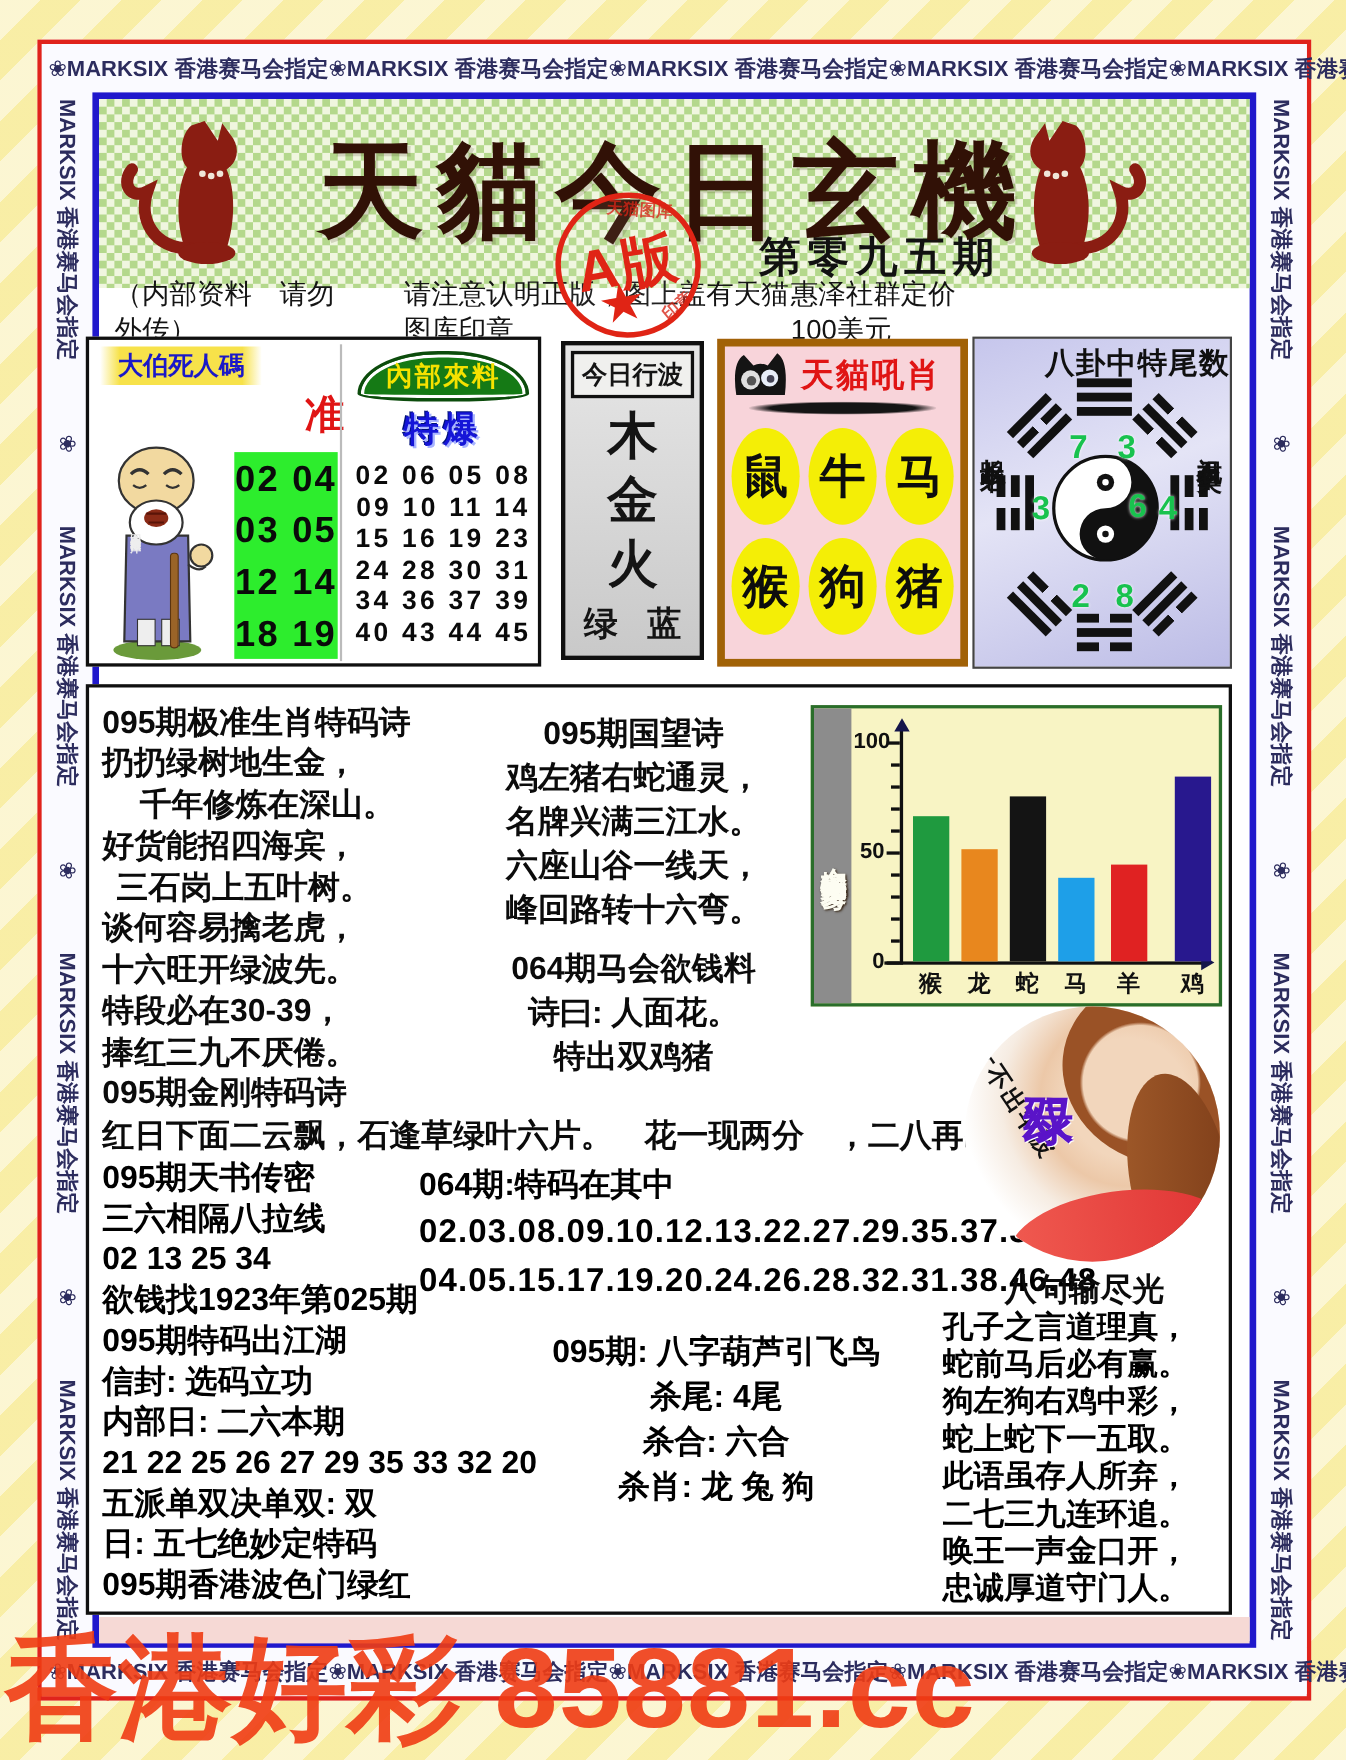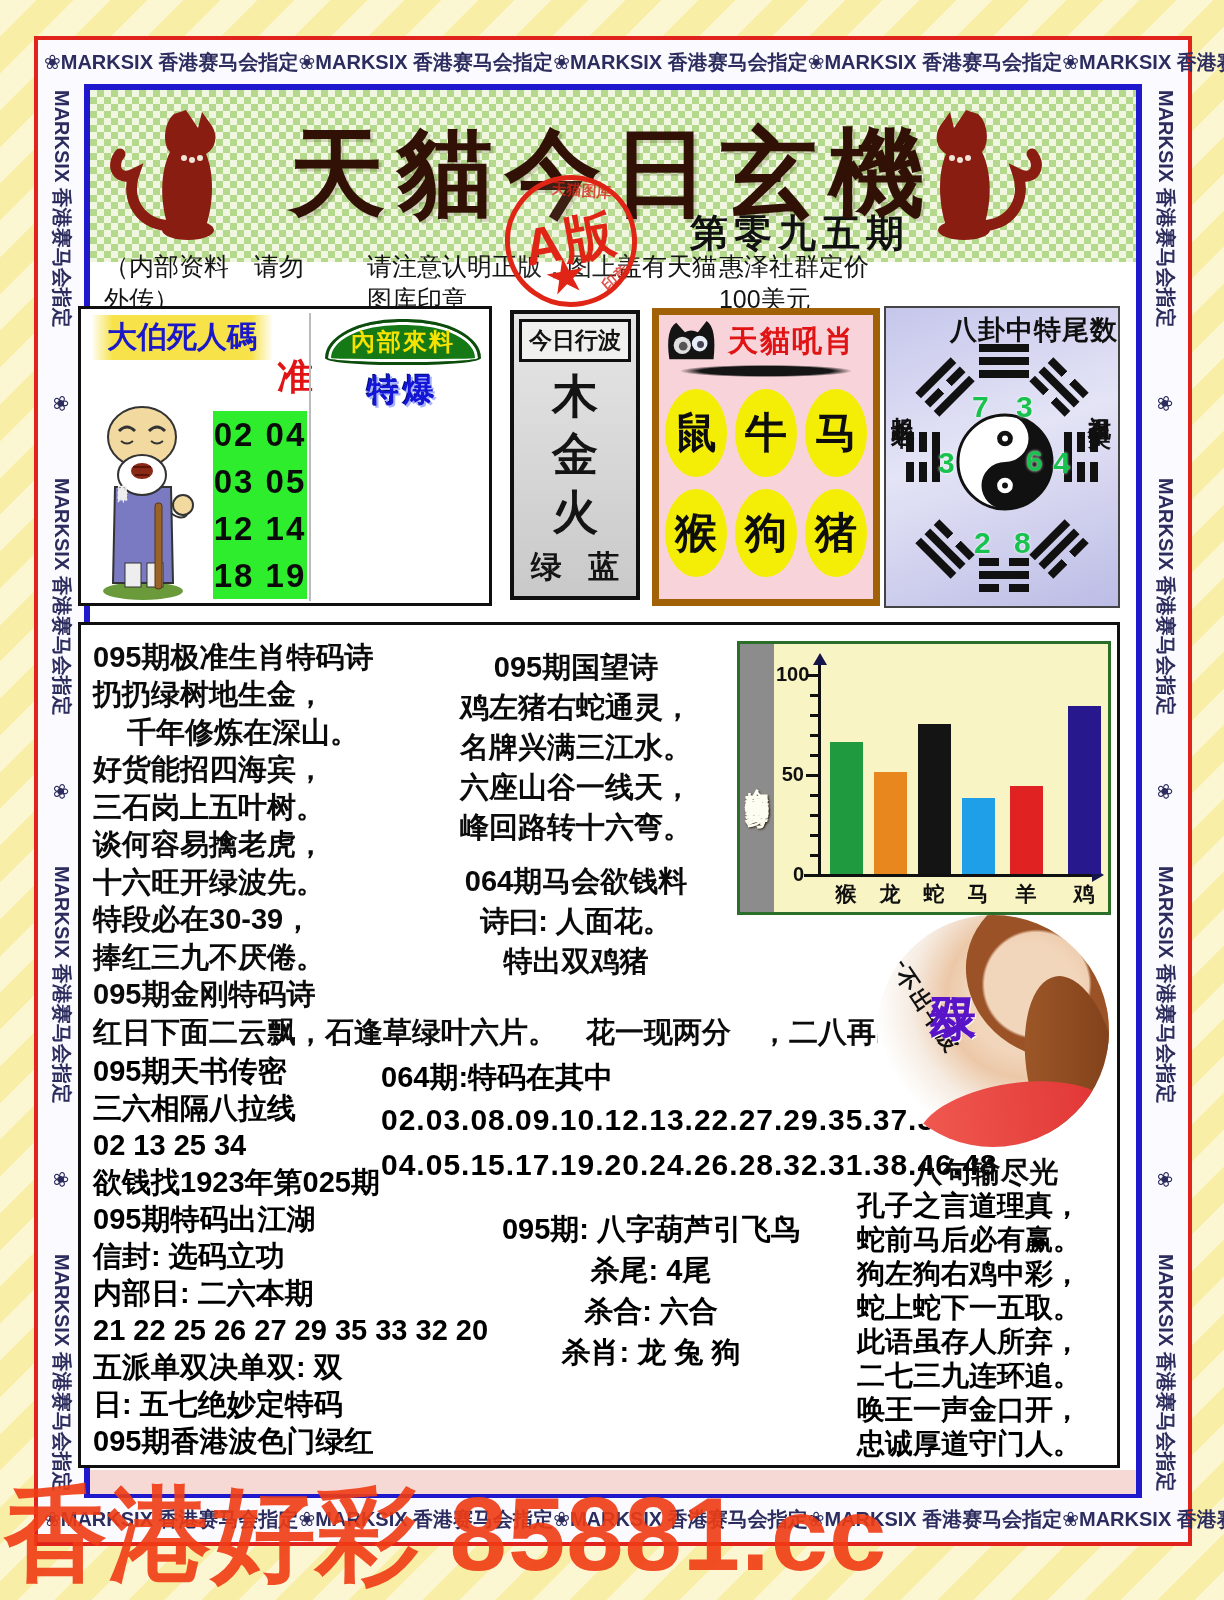--- a/index.html
+++ b/index.html
@@ -52,21 +52,21 @@
   .subbar { left:90px; top:262px; width:840px; height:42px; background:#fff;
     display:flex; align-items:center; font-size:25px; color:#141414; padding:0 14px; }
   .subbar .s2 { margin-left:48px; } .subbar .s3 { margin-left:auto; margin-right:8px; }
 
   
   .panels { left:78px; top:306px; width:1042px; height:314px; }
   .panel { position:absolute; background:#fff; }
 
   .p-dead { left:0; top:0; width:414px; height:300px; border:3px solid #101010; }
   .dead-divider { left:228px; top:4px; width:2px; height:288px; background:#bbb; }
-  .dead-title { left:10px; top:6px; font-size:30px; font-weight:900; color:#1a18c8;
+  .dead-title { left:10px; top:6px; font-size:23px; font-weight:900; color:#1a18c8;
     padding:2px 16px; background:linear-gradient(90deg,transparent,#f7e24a 12%,#f7e24a 88%,transparent); }
   .dead-mark { left:196px; top:44px; font-size:36px; font-weight:900; color:#e01414; }
   .oldman { left:4px; top:86px; width:122px; height:206px; }
   .robe-note { left:34px; top:168px; width:14px; font-size:10px; color:#eee; font-weight:700;
     writing-mode:vertical-rl; text-orientation:upright; letter-spacing:1px; }
   .dead-nums { left:132px; top:102px; width:94px; height:188px; background:#2ded2d;
     display:flex; flex-direction:column; justify-content:space-around; }
   .dead-nums div { text-align:center; font-size:33px; font-weight:900; color:#0a0a0a; letter-spacing:2px; }
   .insider { left:232px; top:0; width:180px; height:294px; }
   .arc-banner { margin:10px auto 0; width:156px; height:46px; background:#157a15;
@@ -286,20 +286,28 @@
       <div>03 05</div>
       <div>12 14</div>
       <div>18 19</div>
     </div>
     <div class="abs dead-divider"></div>
     <div class="abs insider">
       <div class="arc-banner">
         <span>內部來料</span>
       </div>
       <div class="burst">特爆</div>
+      <div class="ins-rows">
+        <div>02 06 05 08</div>
+        <div>09 10 11 14</div>
+        <div>15 16 19 23</div>
+        <div>24 28 30 31</div>
+        <div>34 36 37 39</div>
+        <div>40 43 44 45</div>
+      </div>
     </div>
   </div>
 
   <div class="panel p-wave">
     <div class="wave-head">今日行波</div>
     <div class="wave-chars">
       <div>木</div>
       <div>金</div>
       <div>火</div>
     </div>
@@ -404,21 +412,21 @@
     <div class="bg-side" style="right:2px;">祝君中奖</div>
   </div>
 </div>
 
 <div class="abs board">
 
   <div class="line col-left" style="top:14px;">095期极准生肖特码诗</div>
   <div class="line col-left" style="top:51px;">扔扔绿树地生金，</div>
   <div class="line col-left" style="top:89px;margin-left:34px;">千年修炼在深山。</div>
   <div class="line col-left" style="top:126px;">好货能招四海宾，</div>
-  <div class="line col-left" style="top:164px;">三石岗上五叶树。</div>
+  <div class="line col-left" style="top:164px;margin-left:13px;">三石岗上五叶树。</div>
   <div class="line col-left" style="top:201px;">谈何容易擒老虎，</div>
   <div class="line col-left" style="top:239px;">十六旺开绿波先。</div>
   <div class="line col-left" style="top:276px;">特段必在30-39，</div>
   <div class="line col-left" style="top:314px;">捧红三九不厌倦。</div>
   <div class="line col-left" style="top:351px;">095期金刚特码诗</div>
 
   <div class="col-mid">
     <div>095期国望诗</div>
     <div>鸡左猪右蛇通灵，</div>
     <div>名牌兴满三江水。</div>

